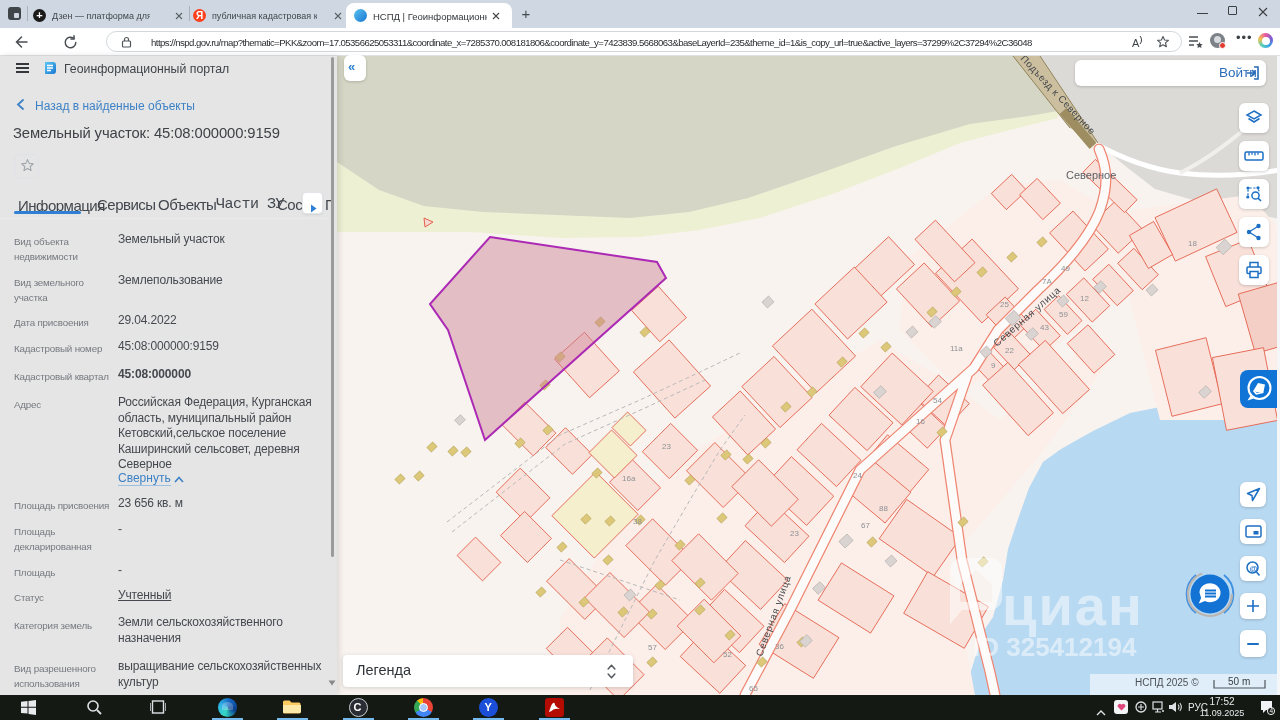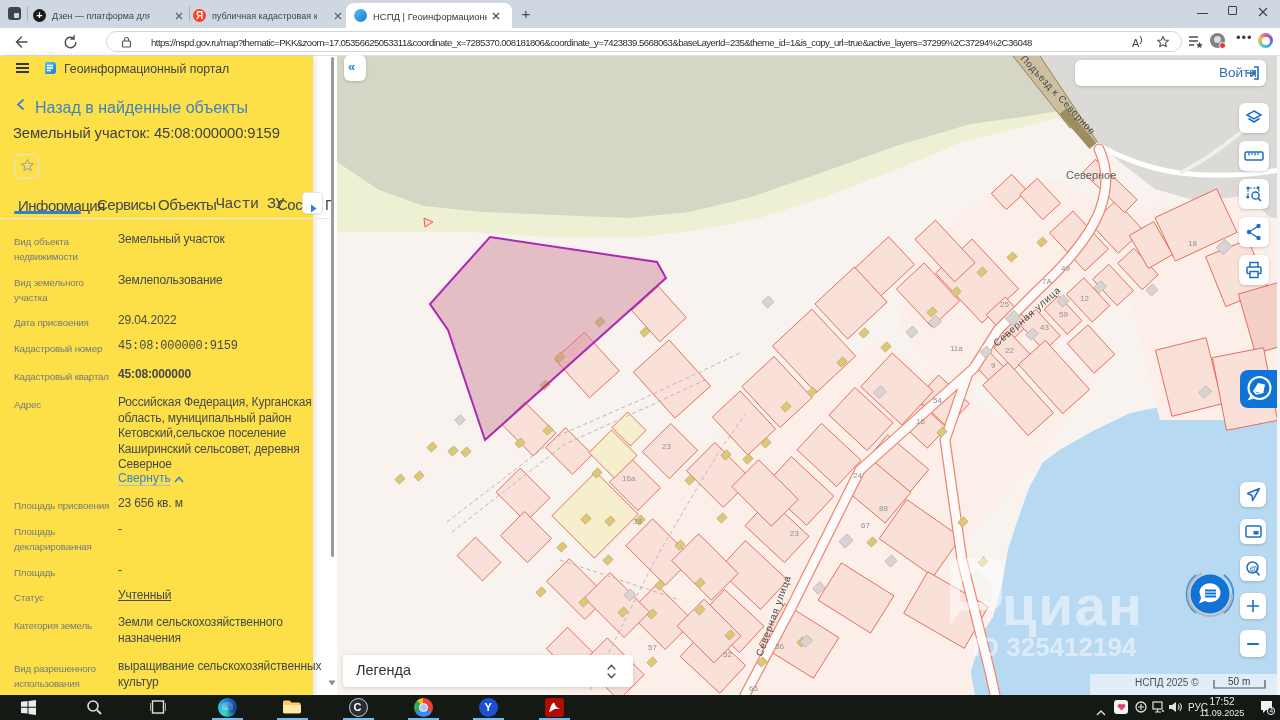--- a/index.html
+++ b/index.html
@@ -6,21 +6,21 @@
 .abs{position:absolute;}
 
 #tabbar{position:absolute;left:0;top:0;width:1280px;height:28px;background:#cfd8e2;}
 .tab{position:absolute;top:4px;height:24px;font-size:9px;color:#41464b;}
 #tab3{position:absolute;left:346px;top:3px;width:166px;height:25px;background:#fff;border-radius:8px 8px 0 0;}
 .tabtitle{position:absolute;top:7px;white-space:nowrap;overflow:hidden;}
 #toolbar{position:absolute;left:0;top:28px;width:1280px;height:28px;background:#fff;border-bottom:1px solid #dfe1e5;}
 #urlpill{position:absolute;left:106px;top:2.5px;width:1076px;height:21px;border:1px solid #d3d7db;border-radius:11px;background:#fff;}
 #urltext{position:absolute;left:44px;top:5.5px;font-size:9.6px;letter-spacing:-0.56px;color:#2b2e31;white-space:nowrap;}
 
-#panel{position:absolute;left:0;top:56px;width:313px;height:639px;background:#fde047;z-index:5;box-shadow:2px 0 6px rgba(0,0,0,0.12);}
+#panel{position:absolute;left:0;top:56px;width:337px;height:639px;background:#e5e5e5;z-index:5;box-shadow:2px 0 6px rgba(0,0,0,0.12);}
 #panel .lbl{position:absolute;left:14px;font-size:9.8px;letter-spacing:-0.2px;color:#75797f;line-height:15px;}
 #panel .val{position:absolute;left:118px;font-size:12px;letter-spacing:-0.15px;color:#45494f;line-height:15.5px;}
 .tabitem{font-size:15px;letter-spacing:-0.5px;color:#42474d;}
 
 .mbtn{position:absolute;background:#fff;border-radius:6px;box-shadow:0 1px 3px rgba(0,0,0,0.18);}
 </style></head>
 <body>
 
 <div id="tabbar">
  <div class="abs" style="left:8px;top:7px;width:13px;height:13px;border:2px solid #40454a;border-radius:3px;background:#40454a;">
@@ -102,21 +102,21 @@
         </linearGradient>
       </defs>
       <path d="M2 1 h8 a3 3 0 0 1 3 3 v6 a3 3 0 0 1 -3 3 h-8 z" fill="url(#lg1)"></path>
       <path d="M4 4.5 h6 M4 7 h6 M4 9.5 h4" stroke="#fff" stroke-width="1.3" fill="none"></path>
     </svg>
  <div class="abs" style="left:64px;top:6px;font-size:12.3px;color:#3f4449;">Геоинформационный портал</div>
 
  <svg class="abs" style="left:16px;top:43px;" width="9" height="11" viewBox="0 0 9 11">
       <path d="M7 1 L2 5.5 L7 10" stroke="#3d82c6" stroke-width="1.8" fill="none" stroke-linecap="round"></path>
     </svg>
- <div class="abs" style="left:35px;top:43px;font-size:16px;color:#3d82c6;">Назад в найденные объекты</div>
+ <div class="abs" style="left:35px;top:43px;font-size:12px;color:#3d82c6;">Назад в найденные объекты</div>
 
  <div class="abs" style="left:13px;top:69px;font-size:14.8px;letter-spacing:-0.1px;color:#3e4247;">Земельный участок: 45:08:000000:9159</div>
 
  <div class="abs" style="left:14px;top:98px;width:25px;height:25px;border:1px solid #dfe2e6;border-radius:6px;">
       <div class="abs" style="left:5px;top:3px;"><svg width="15" height="15" viewBox="0 0 15 15">
           <path d="M7.5 1.6 L9.2 5.4 L13.3 5.8 L10.2 8.5 L11.1 12.5 L7.5 10.4 L3.9 12.5 L4.8 8.5 L1.7 5.8 L5.8 5.4 Z" fill="none" stroke="#9fa5ab" stroke-width="1.1" stroke-linejoin="round"></path>
         </svg></div>
     </div>
 
  <div class="tabitem abs" style="left:18px;top:141px;">Информация</div>
@@ -133,21 +133,21 @@
     </div>
  <div class="abs" style="left:0;top:162px;width:330px;height:1px;background:#e8eaee;"></div>
 
  <div class="lbl" style="top:178px;">Вид объекта<br>недвижимости</div>
  <div class="val" style="top:176px;">Земельный участок</div>
  <div class="lbl" style="top:219px;">Вид земельного<br>участка</div>
  <div class="val" style="top:217px;">Землепользование</div>
  <div class="lbl" style="top:259px;">Дата присвоения</div>
  <div class="val" style="top:257px;">29.04.2022</div>
  <div class="lbl" style="top:285px;">Кадастровый номер</div>
- <div class="val" style="top:283px;font-family:Liberation Mono, monospace;">45:08:000000:9159</div>
+ <div class="val" style="top:283px;">45:08:000000:9159</div>
  <div class="lbl" style="top:313px;">Кадастровый квартал</div>
  <div class="val" style="top:311px;font-weight:bold;">45:08:000000</div>
  <div class="lbl" style="top:341px;">Адрес</div>
  <div class="val" style="top:339px;width:215px;">Российская Федерация, Курганская область, муниципальный район Кетовский,сельское поселение Каширинский сельсовет, деревня Северное</div>
  <div class="abs" style="left:118px;top:415px;font-size:12px;color:#3d82c6;border-bottom:1px solid #9cc0e4;">Свернуть</div>
  <svg class="abs" style="left:174px;top:420px;" width="10" height="7" viewBox="0 0 10 7">
       <path d="M1 6 L5 1.5 L9 6" stroke="#3d82c6" stroke-width="1.6" fill="none"></path>
     </svg>
  <div class="lbl" style="top:442px;">Площадь присвоения</div>
  <div class="val" style="top:440px;">23 656 кв. м</div>

